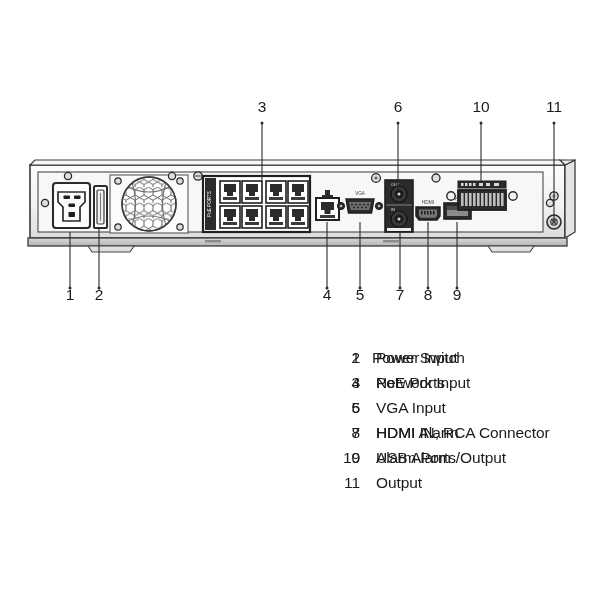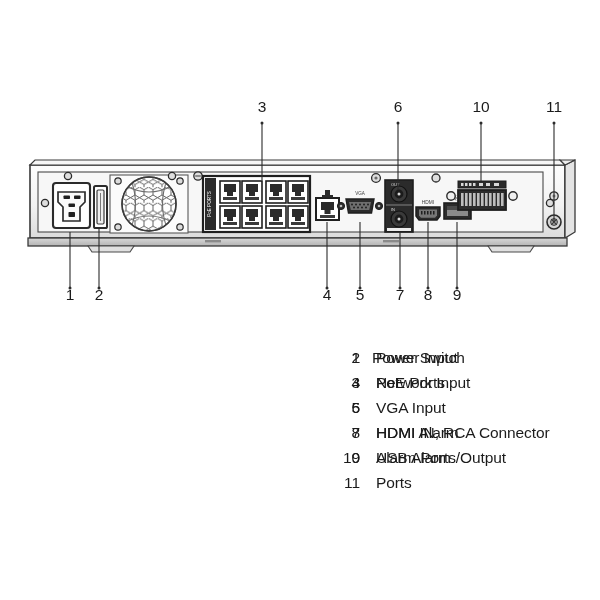--- a/index.html
+++ b/index.html
@@ -386,17 +386,17 @@
 
     <div class="legend-row col-l col-r">
       <span class="lg-num">9</span>
       <span class="lg-label">USB Alarm</span>
       <span class="lg-num" style="left:340px;width:20px;text-align:right;">10</span>
       <span class="lg-label" style="left:376px;">Alarm Ports/Output</span>
     </div>
 
     <div class="legend-row col-l col-r">
       <span class="lg-num">11</span>
-      <span class="lg-label">Ports</span>
+      <span class="lg-label">Output</span>
     </div>
 
   </div>
 </div>
 
 </body></html>

